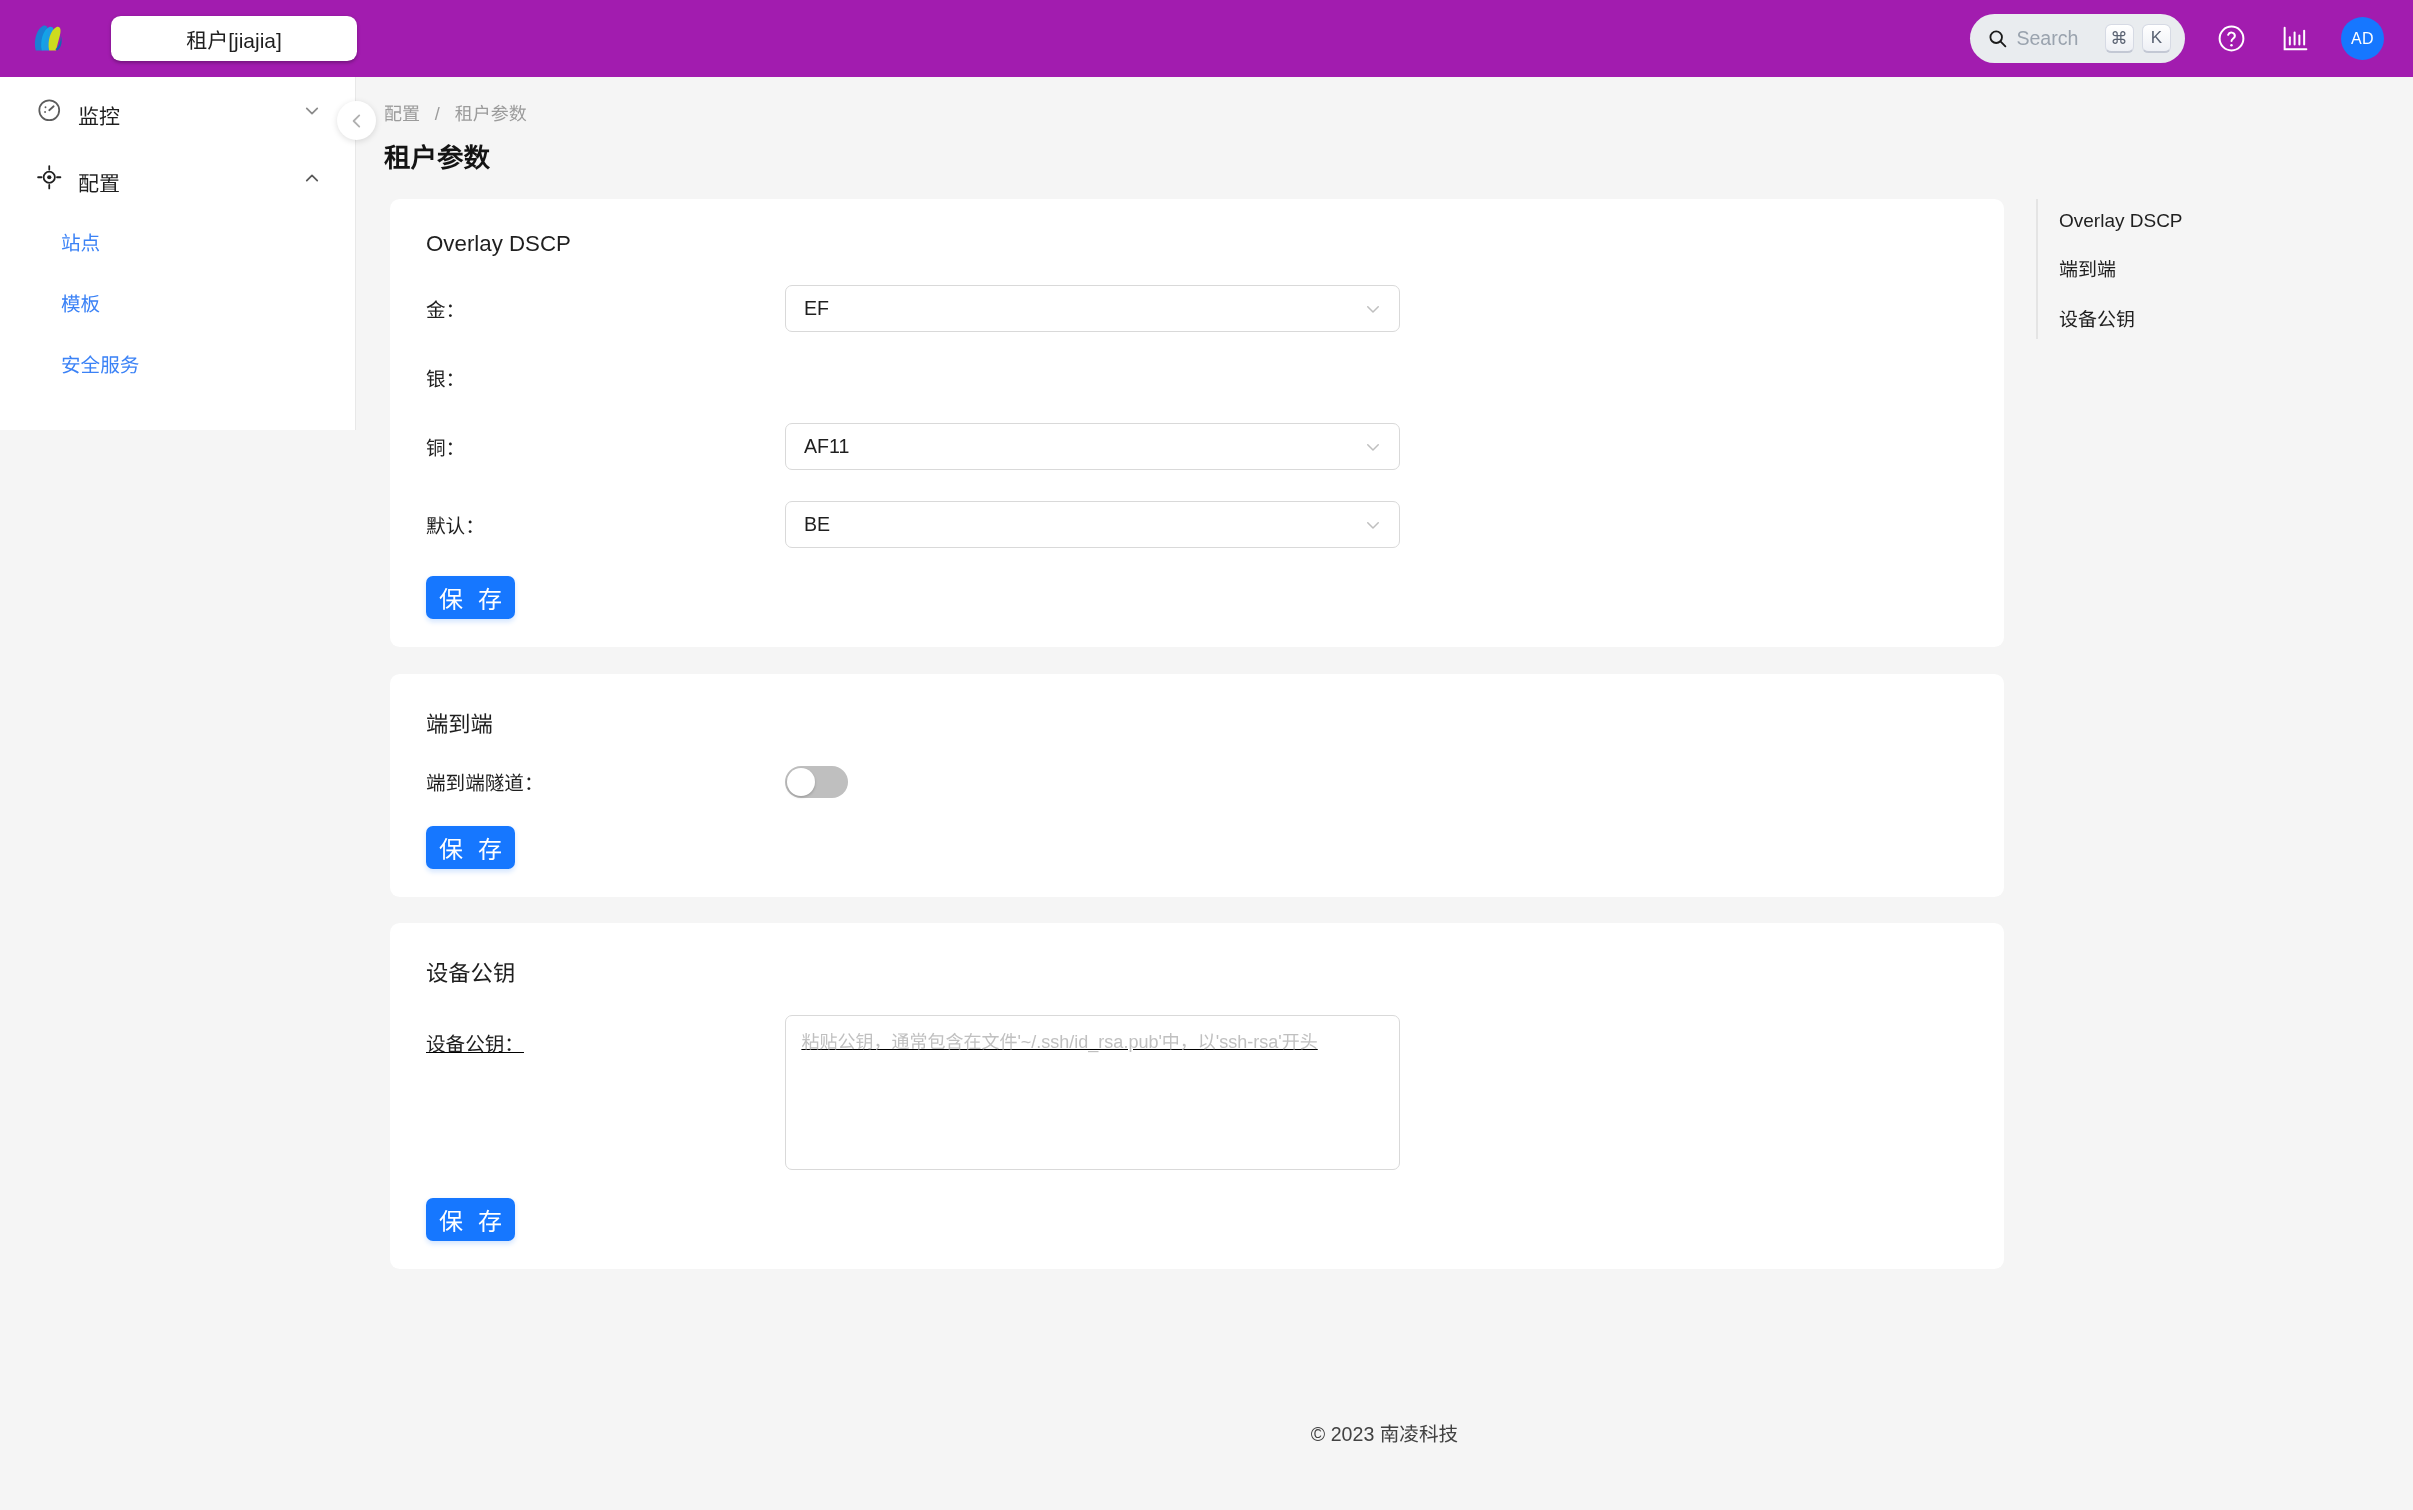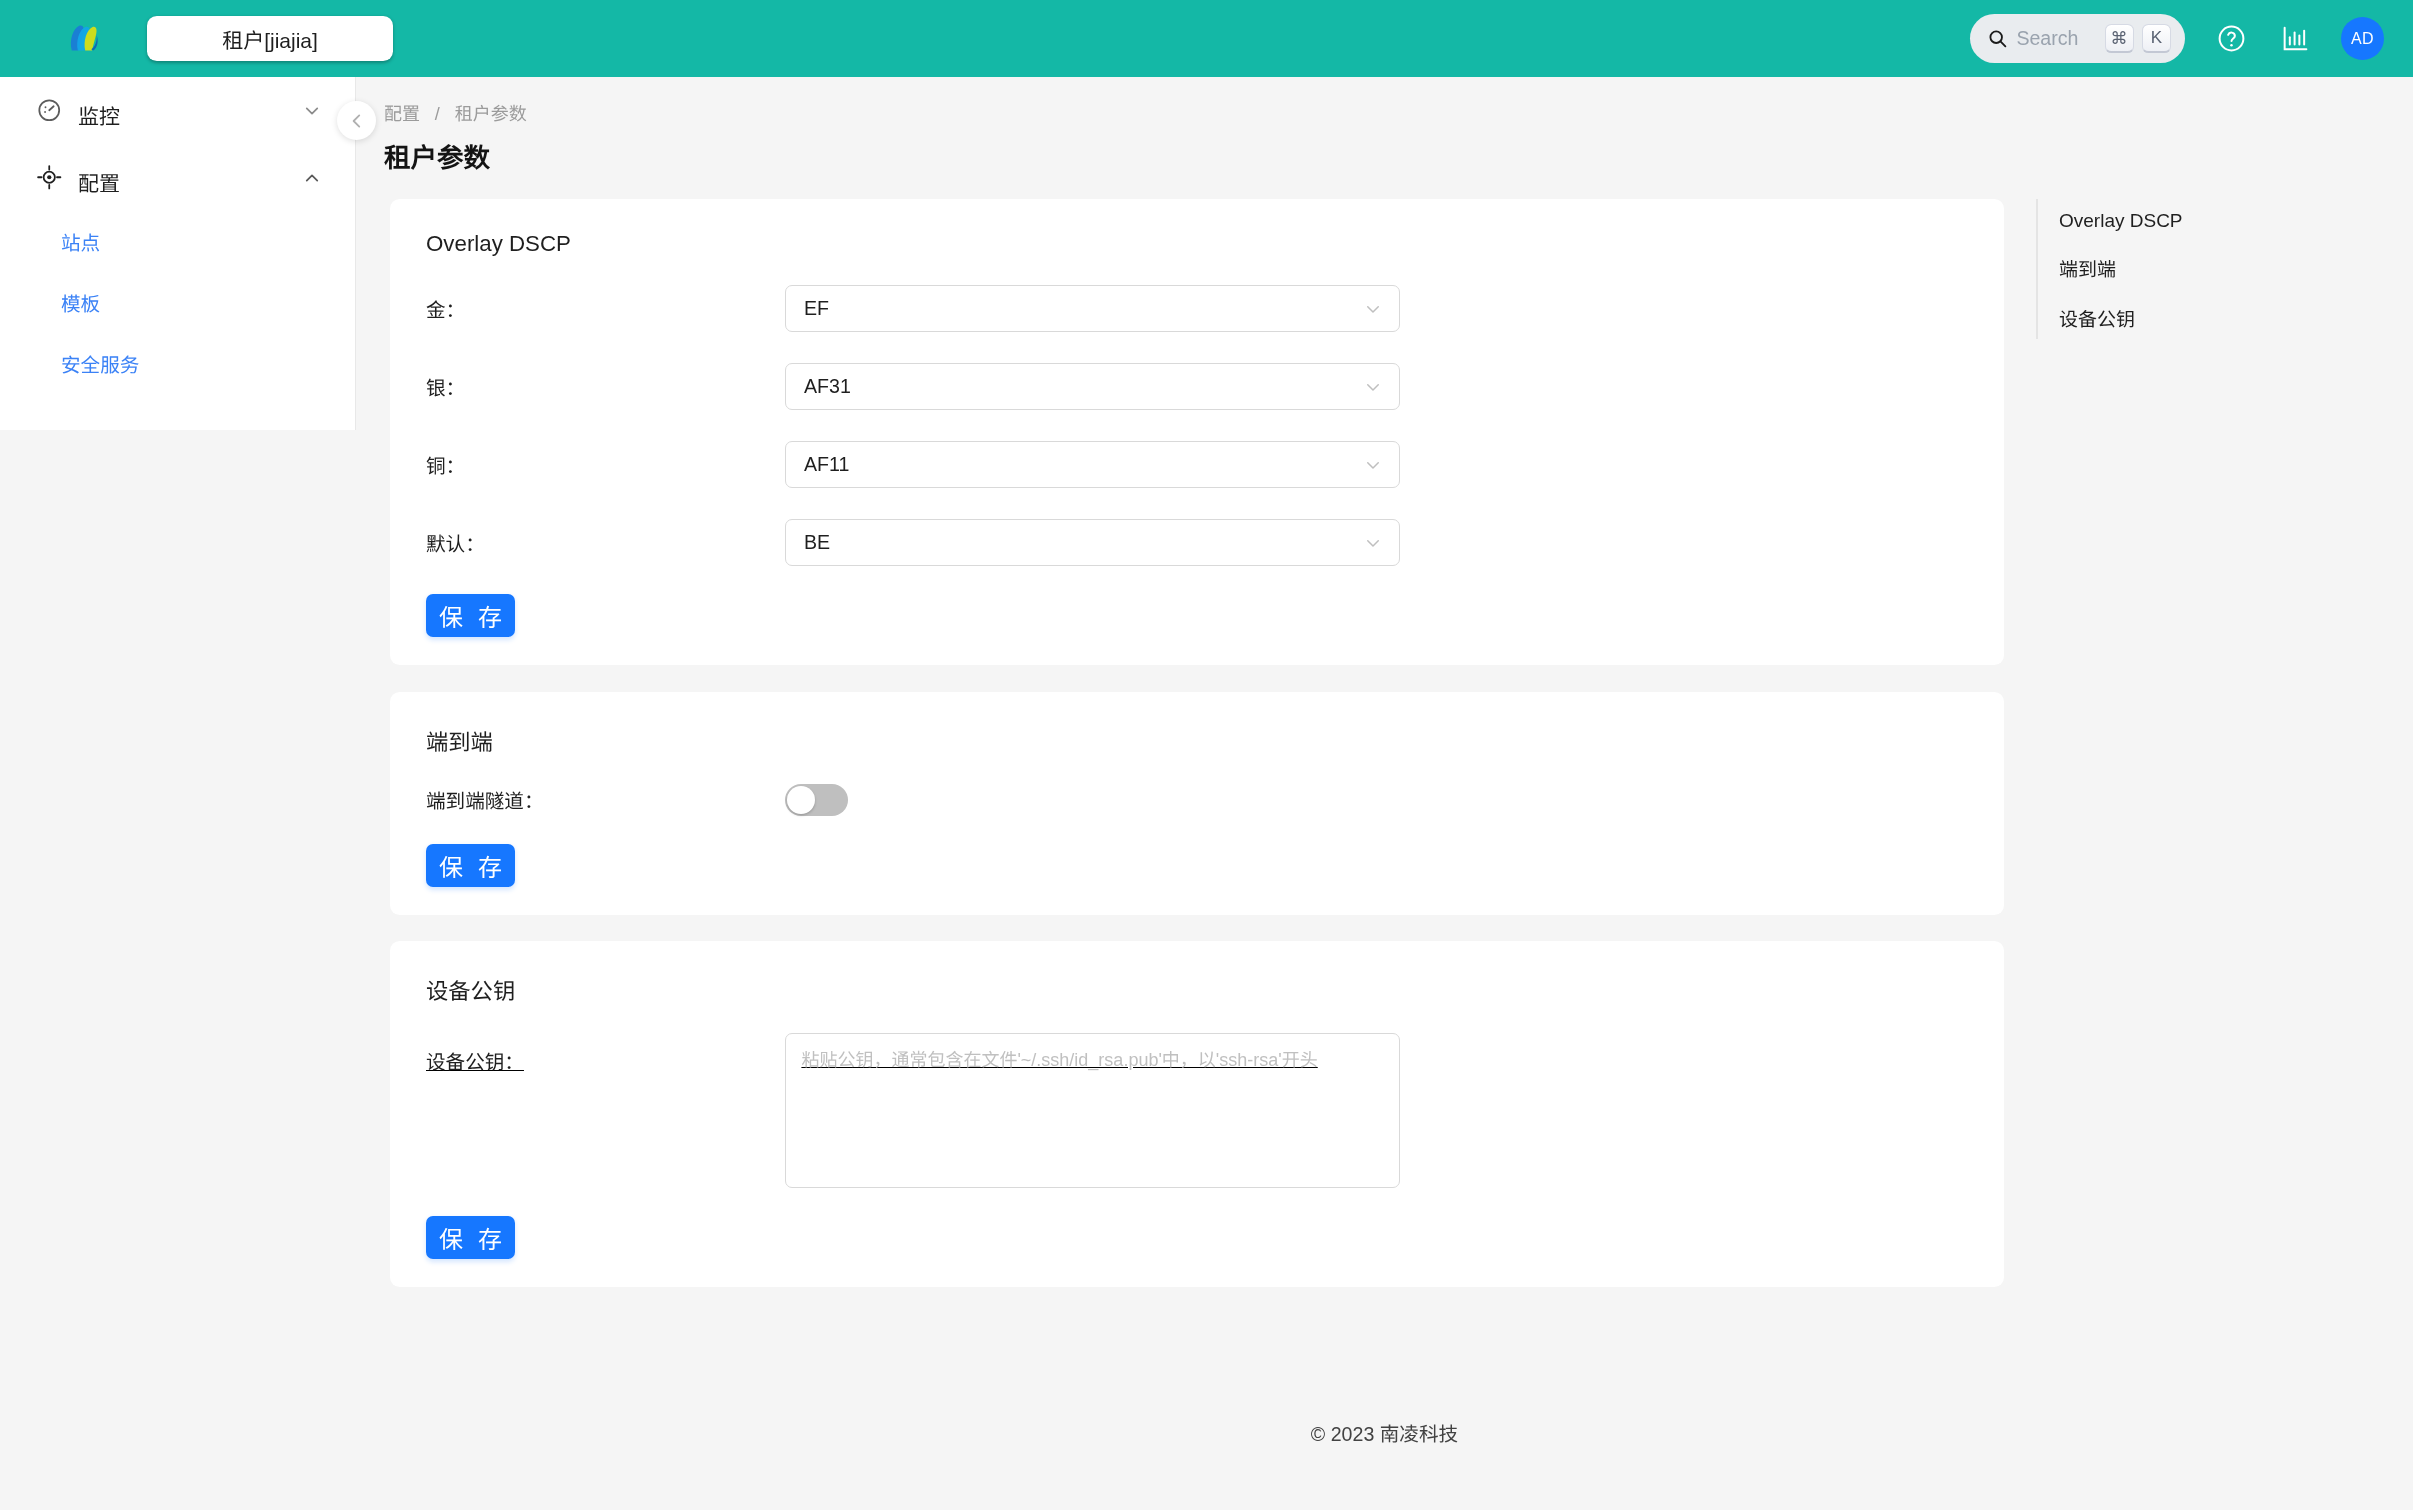--- a/index.html
+++ b/index.html
@@ -8,24 +8,23 @@
     width: 2413px; height: 1511px;
     font-family: "Liberation Sans", "DejaVu Sans", sans-serif;
     background: #f5f5f5;
     overflow: hidden;
   }
 
   
   #app-header {
     position: absolute; top: 0; left: 0;
     width: 2413px; height: 77px;
-    background: #14b8a6;
+    background: #a21caf;
     display: flex; align-items: center;
     z-index: 40;
-    padding-left: 36px;
   }
   #brand-logo { margin-left: 25px; width: 43px; height: 43px; display: block; }
   #tenant-switcher {
     margin-left: 43px;
     width: 246px; height: 45px;
     background: #ffffff;
     border-radius: 9.8px;
     display: flex; align-items: center; justify-content: center;
     color: #1f1f1f; font-size: 21px;
     box-shadow: 0 1.4px 3.5px rgba(0,0,0,.28);
@@ -318,26 +317,20 @@
           <div class="select-control">
             <span class="sel-val">EF</span>
             <svg class="sel-chev" viewBox="0 0 24 24" fill="none" stroke="#bfbfbf" stroke-width="2" stroke-linecap="round" stroke-linejoin="round">
               <polyline points="5,9 12,16 19,9"></polyline>
             </svg>
           </div>
         </div>
 
         <div class="form-row">
           <div class="form-label">银：</div>
-          <div class="select-control">
-            <span class="sel-val">AF31</span>
-            <svg class="sel-chev" viewBox="0 0 24 24" fill="none" stroke="#bfbfbf" stroke-width="2" stroke-linecap="round" stroke-linejoin="round">
-              <polyline points="5,9 12,16 19,9"></polyline>
-            </svg>
-          </div>
         </div>
 
         <div class="form-row">
           <div class="form-label">铜：</div>
           <div class="select-control">
             <span class="sel-val">AF11</span>
             <svg class="sel-chev" viewBox="0 0 24 24" fill="none" stroke="#bfbfbf" stroke-width="2" stroke-linecap="round" stroke-linejoin="round">
               <polyline points="5,9 12,16 19,9"></polyline>
             </svg>
           </div>

